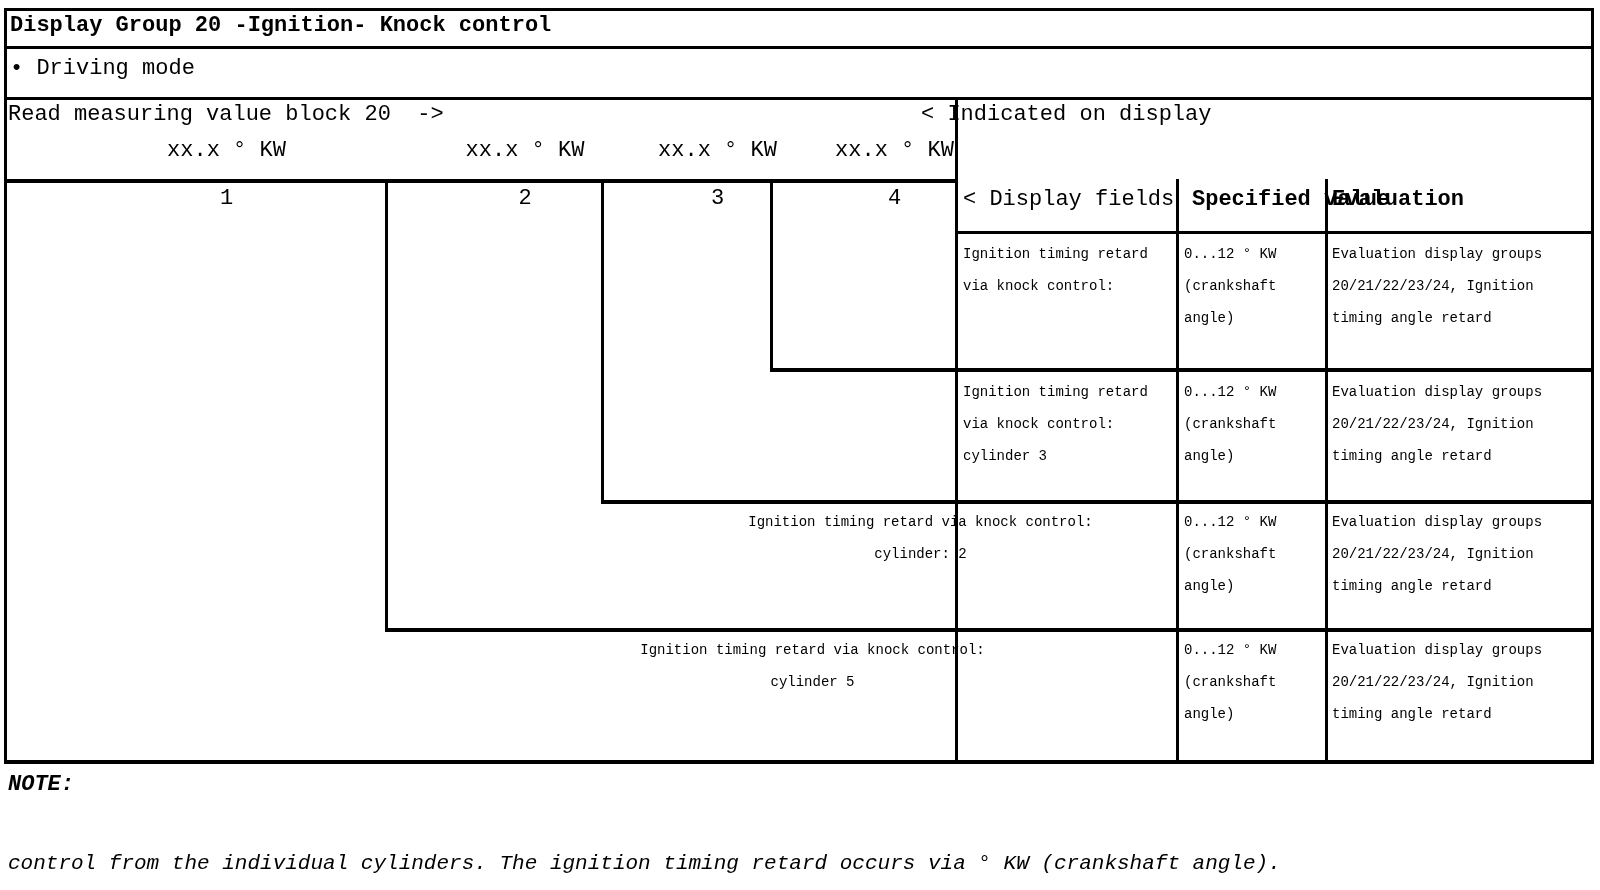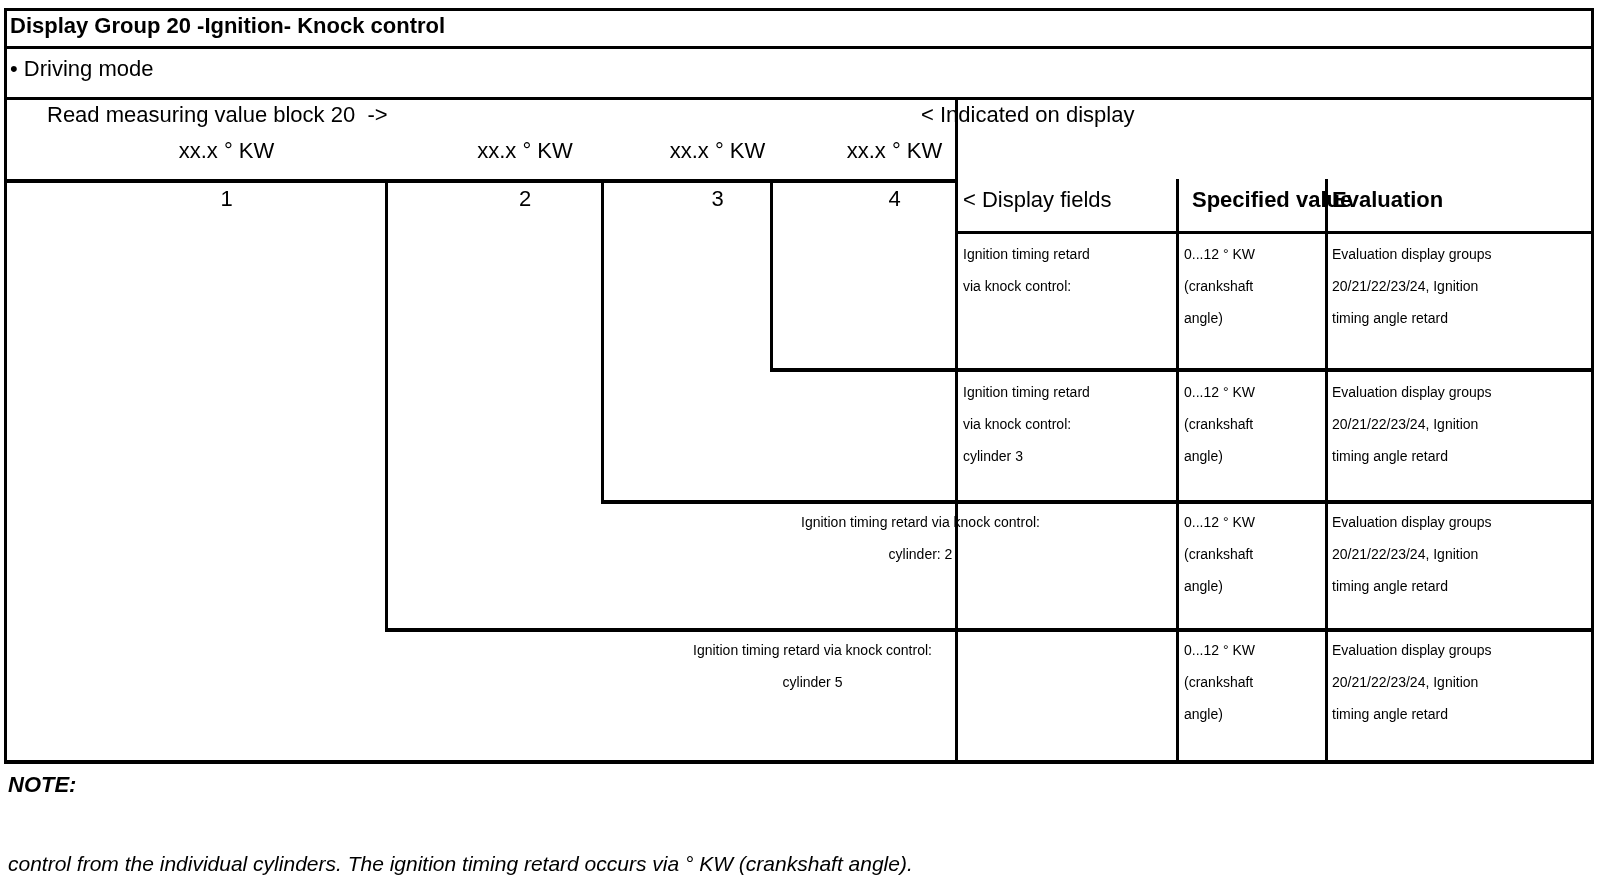--- a/index.html
+++ b/index.html
@@ -1,18 +1,18 @@
 <!DOCTYPE html>
 <html><head>
 <meta charset="utf-8">
 <style>
   html,body { margin:0; padding:0; background:#ffffff; }
   .page {
     position:relative; width:1600px; height:890px; background:#ffffff;
-    font-family:Liberation Sans, sans-serif; color:#000; overflow:hidden;
+    font-family:Liberation Mono, monospace; color:#000; overflow:hidden;
   }
   .ln { position:absolute; background:#000; }
   .t { position:absolute; font-size:22px; white-space:nowrap; }
   .cell { position:absolute; font-size:14px; line-height:32px; white-space:nowrap; }
   .cell span { display:block; }
   .ctr { text-align:center;margin-left:32px; }
   .b { font-weight:bold; }
   .i { font-style:italic; }
 </style>
 </head>
@@ -33,21 +33,21 @@
   <div class="ln" style="left:1591px; top:8px; width:3px; height:756px;"></div>
   <div class="ln" style="left:385px; top:179px; width:3px; height:452px;"></div>
   <div class="ln" style="left:601px; top:179px; width:3px; height:324px;"></div>
   <div class="ln" style="left:770px; top:179px; width:3px; height:192px;"></div>
   <div class="ln" style="left:955px; top:97px; width:3px; height:666px;"></div>
   <div class="ln" style="left:1176px; top:179px; width:3px; height:584px;"></div>
   <div class="ln" style="left:1325px; top:179px; width:3px; height:584px;"></div>
 
   <div class="t b" style="left:10px; top:13px;">Display Group 20 -Ignition- Knock control</div>
   <div class="t" style="left:10px; top:56px;">• Driving mode</div>
-  <div class="t" style="left:8px; top:102px;padding-left:39px;">Read measuring value block 20&nbsp; -&gt;</div>
+  <div class="t" style="left:8px; top:102px;">Read measuring value block 20&nbsp; -&gt;</div>
   <div class="t" style="left:921px; top:102px;text-align:center;">&lt; Indicated on display</div>
 
   <div class="t ctr" style="left:4px; top:138px; width:381px;">xx.x ° KW</div>
   <div class="t ctr" style="left:385px; top:138px; width:216px;">xx.x ° KW</div>
   <div class="t ctr" style="left:601px; top:138px; width:169px;">xx.x ° KW</div>
   <div class="t ctr" style="left:770px; top:138px; width:185px;">xx.x ° KW</div>
 
   <div class="t ctr" style="left:4px; top:186px; width:381px;">1</div>
   <div class="t ctr" style="left:385px; top:186px; width:216px;">2</div>
   <div class="t ctr" style="left:601px; top:186px; width:169px;">3</div>

